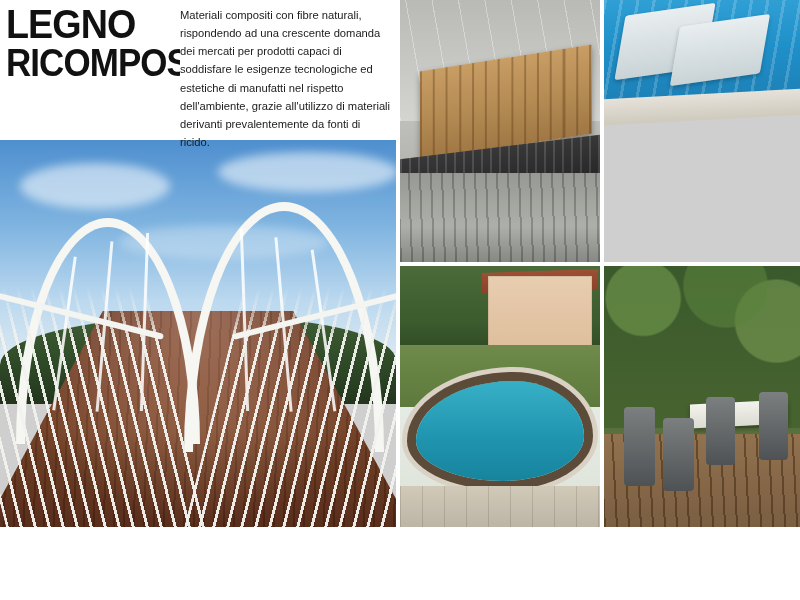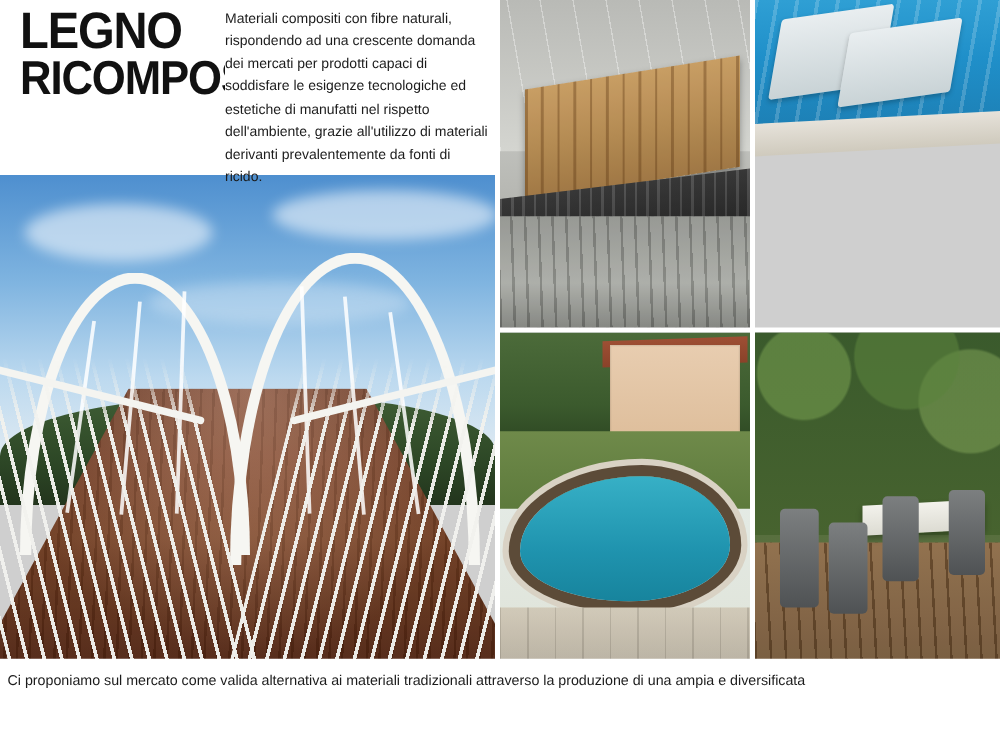--- a/index.html
+++ b/index.html
@@ -22,21 +22,21 @@
 
   
   .title-block {
     position: absolute;
     left: 0;
     top: 0;
     width: 176px;
     height: 140px;
     background: #ffffff;
     z-index: 5;
-    padding: 6px 0 0 16px;
+    padding: 6px 0 0 6px;
     box-sizing: border-box;
   }
   .title-line {
     font-family: "Liberation Sans", sans-serif;
     font-weight: bold;
     color: #111111;
     letter-spacing: -1px;
     line-height: 0.92;
     font-size: 41px;
     transform: scaleX(0.92);
@@ -392,16 +392,15 @@
   <div class="title-block">
     <div class="title-line">LEGNO</div>
     <div class="title-line second">RICOMPOSTO</div>
   </div>
 
   <div class="intro">Materiali compositi con fibre naturali, rispondendo ad una crescente domanda dei mercati per prodotti capaci di soddisfare le esigenze tecnologiche ed estetiche di manufatti nel rispetto dell'ambiente, grazie all'utilizzo di materiali derivanti prevalentemente da fonti di ricido.</div>
 
   <div class="hairline"></div>
 
   <div class="caption">
-    <p>Ci proponiamo sul mercato come valida alternativa ai materiali tradizionali attraverso la produzione di una ampia e diversificata</p>
   </div>
 
 </div>
 
 </body></html>

